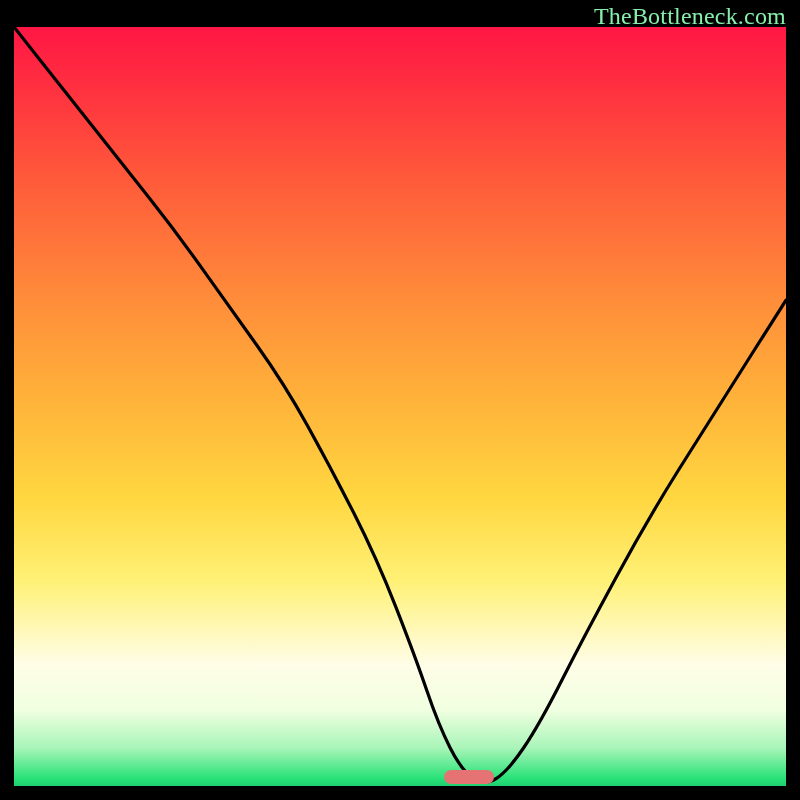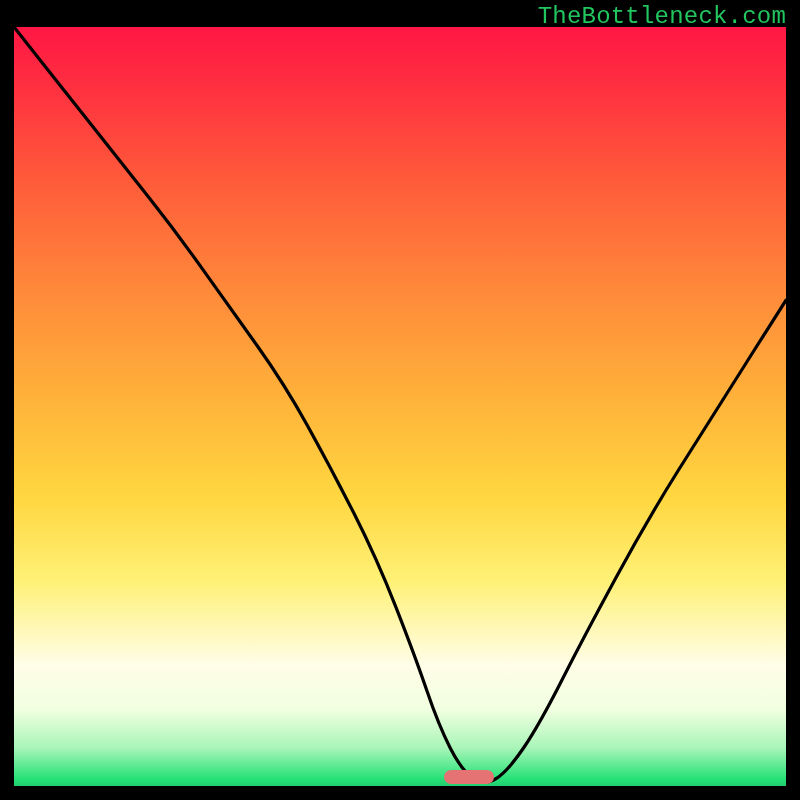--- a/index.html
+++ b/index.html
@@ -28,22 +28,22 @@
       #f0ffe0 90%,
       #a8f5b8 95%,
       #28e278 99%,
       #1fce70 100%
     );
   }
   .watermark {
     position: absolute;
     top: 3px;
     right: 14px;
-    color: #22c55e;
-    font-family: Liberation Mono, monospace;
+    color: #86efac;
+    font-family: Liberation Serif, serif;
     font-size: 24px;
     letter-spacing: 0.2px;
   }
   .curve {
     position: absolute;
     left: 0;
     top: 0;
     width: 772px;
     height: 759px;
   }

